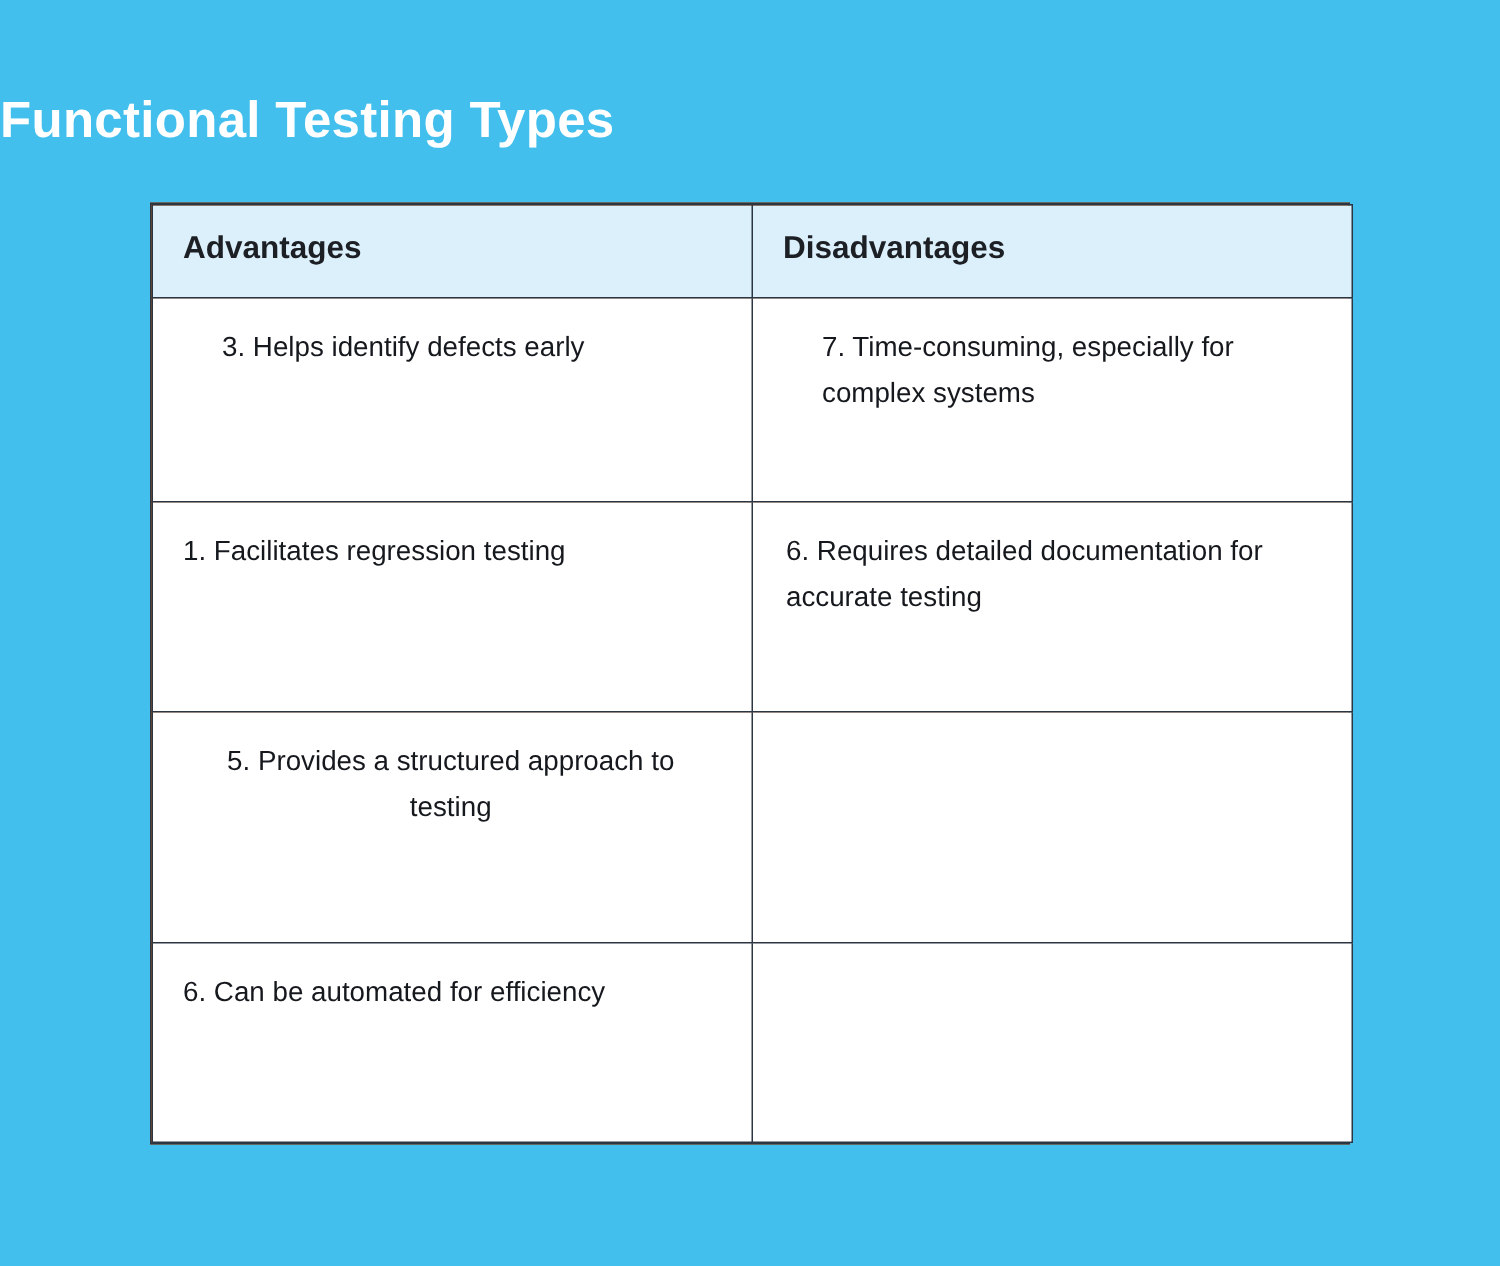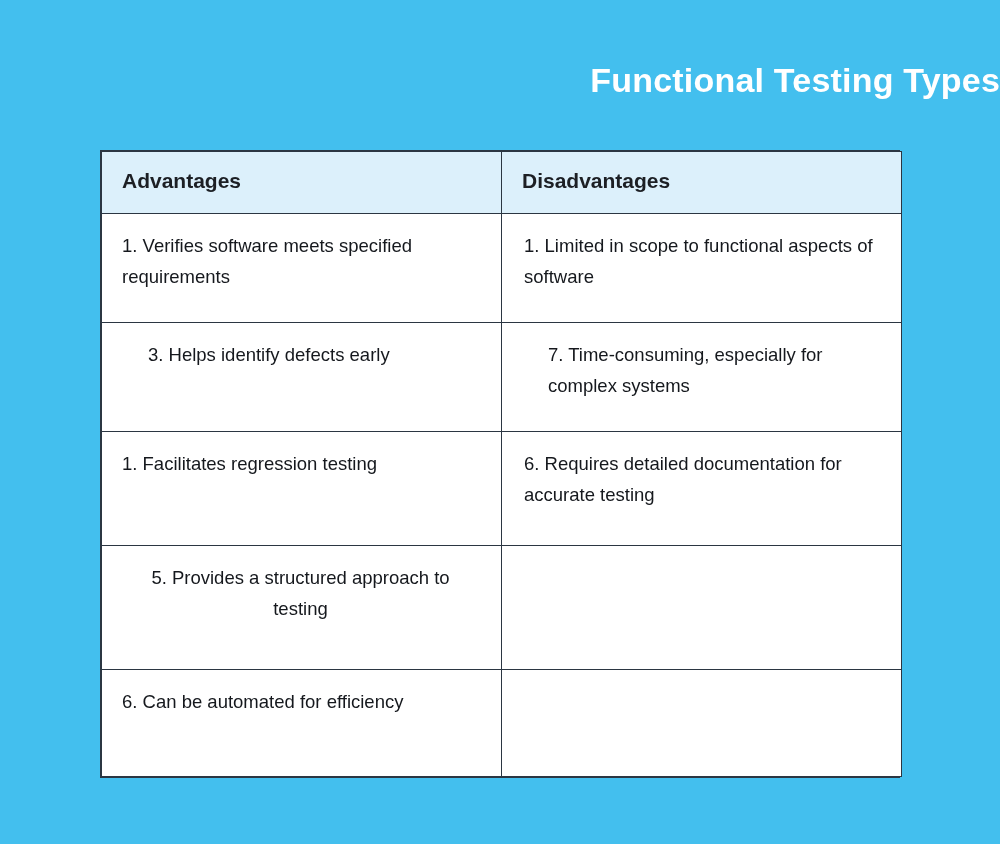--- a/index.html
+++ b/index.html
@@ -17,31 +17,31 @@
     position: relative;
     width: 1000px;
     height: 844px;
     box-sizing: border-box;
   }
   .page-title {
     position: absolute;
     top: 58px;
     left: 0;
     width: 1000px;
-    text-align: right;
+    text-align: left;
     color: #ffffff;
     font-size: 34px;
     font-weight: bold;
     letter-spacing: 0.2px;
     line-height: 44px;
   }
   .table-wrap {
     position: absolute;
     left: 100px;
-    top: 150px;
+    top: 135px;
     width: 800px;
     height: 628px;
     box-sizing: border-box;
     border: 1.5px solid #2b3642;
     background: #f97316;
   }
   table.cmp {
     width: 100%;
     height: 100%;
     border-collapse: collapse;
@@ -97,24 +97,20 @@
         <col class="c1">
         <col class="c2">
       </colgroup>
       <thead>
         <tr>
           <th>Advantages</th>
           <th>Disadvantages</th>
         </tr>
       </thead>
       <tbody>
-        <tr class="r1">
-          <td class="left-col">1. Verifies software meets specified requirements</td>
-          <td class="right-col">1. Limited in scope to functional aspects of software</td>
-        </tr>
         <tr class="r3">
           <td class="left-col">3. Helps identify defects early</td>
           <td class="right-col">7. Time-consuming, especially for complex systems</td>
         </tr>
         <tr class="r4">
           <td class="left-col">1. Facilitates regression testing</td>
           <td class="right-col">6. Requires detailed documentation for accurate testing</td>
         </tr>
         <tr class="r5">
           <td class="left-col">5. Provides a structured approach to testing</td>

